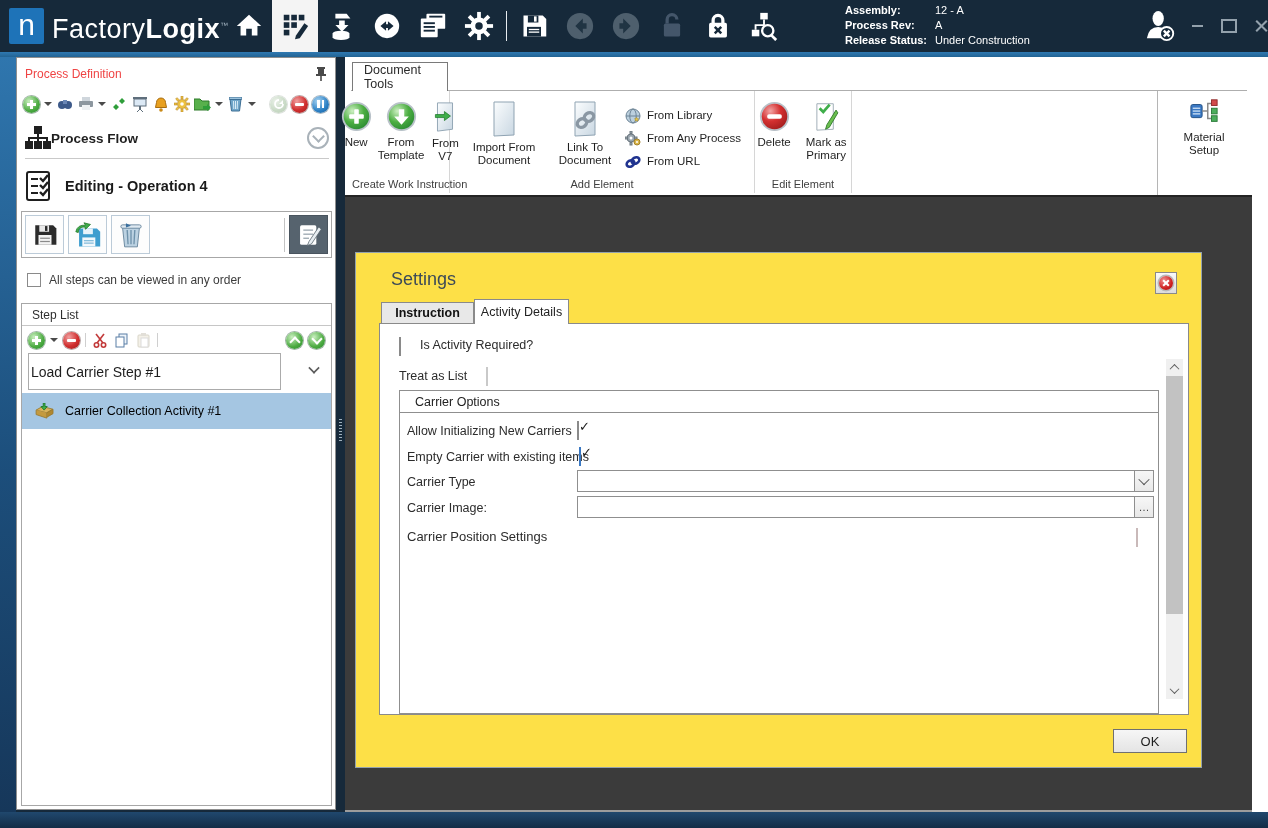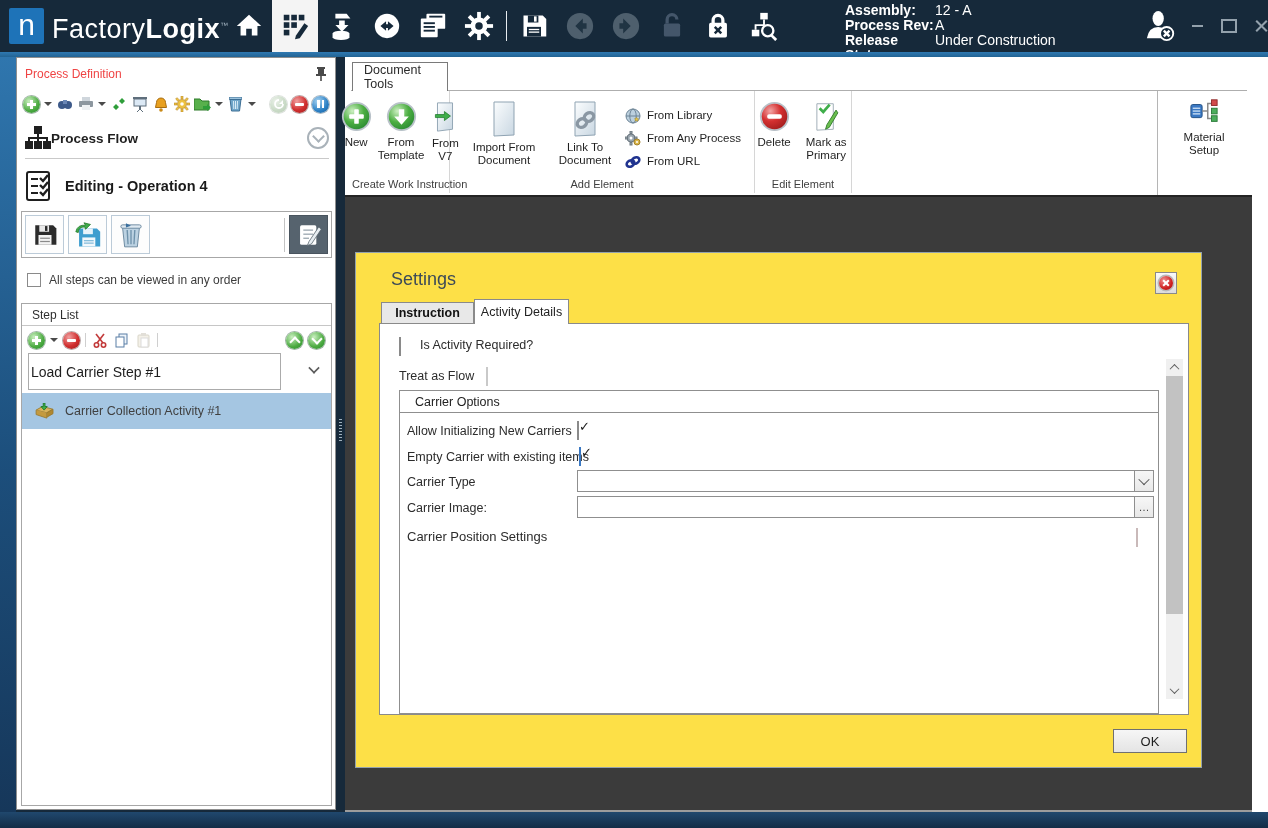--- a/index.html
+++ b/index.html
@@ -12,21 +12,21 @@
   .accent-line { left:0; top:52px; width:1268px; height:5px; background:linear-gradient(180deg,#2f79b2,#226393); }
   .logo-sq { left:9px; top:8px; width:35px; height:36px; background:#1e73b8; border-radius:2px; color:#fff; font-size:30px; text-align:center; line-height:34px; }
   .brand { left:52px; top:8px; height:36px; line-height:36px; color:#fff; font-size:27px; letter-spacing:.5px; }
   .brand .w300 { font-weight:300; }
   .brand .w700 { font-weight:700; }
   .brand sup { font-size:8px; color:#9fb0bd; }
   .tb-icons { left:226px; top:0; height:52px; display:flex; align-items:center; }
   .tb-it { width:46px; height:52px; display:flex; align-items:center; justify-content:center; }
   .tb-it.active { background:#f4f4f4; }
   .tb-sep { width:1px; height:30px; background:#e7ecf0; margin:0 4px; }
-  .info-block { left:845px; top:3px; color:#fff; font-size:14px; line-height:15px; }
+  .info-block { left:845px; top:3px; color:#fff; font-size:11px; line-height:15px; }
   .info-row { display:flex; }
   .info-row b { width:90px; font-weight:700; }
   .user-area { left:1144px; top:10px; }
   .win-ctrls { left:1186px; top:0; height:52px; display:flex; align-items:center; gap:10px; }
   .wc { width:22px; height:22px; display:flex; align-items:center; justify-content:center; position:relative; }
   .wc-min::after { content:""; width:11px; height:2px; background:#93a1ac; }
   .wc-max::after { content:""; width:12px; height:10px; border:2px solid #93a1ac; }
   .wc-close::before,.wc-close::after { content:""; position:absolute; width:15px; height:2px; background:#93a1ac; top:10px; left:4px; }
   .wc-close::before { transform:rotate(45deg); } .wc-close::after { transform:rotate(-45deg); }
 
@@ -78,21 +78,21 @@
   .order-label { font-size:12px; color:#3c3c3c; }
 
   .steplist { left:4px; top:245px; width:311px; height:503px; border:1px solid #a7a7a7; background:#fff; }
   .sl-head { left:0; top:0; width:100%; height:22px; border-bottom:1px solid #c6c6c6; font-size:12px; color:#2e2e2e; line-height:22px; padding-left:10px; }
   .sl-toolbar { left:6px; top:26px; width:297px; height:20px; display:flex; align-items:center; gap:5px; }
   .sl-vsep { width:1px; height:14px; background:#cfcfcf; }
   .combo { left:6px; top:49px; width:253px; height:37px; border:1px solid #ababab; background:#fff; display:flex; align-items:center; padding-left:2px; font-size:14px; color:#1e1e1e; }
   .combo-chev { left:286px; top:58px; width:12px; height:12px; position:absolute; }
   .combo-chev::after { content:""; position:absolute; left:1px; top:1px; width:8px; height:8px; border-left:2px solid #5c5c5c; border-bottom:2px solid #5c5c5c; transform:rotate(-45deg) scale(.8); }
   .sel-item { left:0; top:89px; width:309px; height:36px; background:#a5c6e2; display:flex; align-items:center; gap:10px; padding-left:13px; }
-  .sel-label { font-size:12.5px; color:#404040; }
+  .sel-label { font-size:12.5px; color:#000000; }
 
   
   .main { left:345px; top:57px; width:1007px; height:755px; background:#fff; }
   .ribbon { left:0; top:0; width:907px; height:140px; background:#fff; border-bottom:2px solid #242424; }
   .rb-line { left:6px; top:33px; width:896px; height:1px; background:#aeaeae; }
   .rb-tab { left:7px; top:5px; width:96px; height:29px; background:#fff; border:1px solid #7a7a7a; border-bottom:none; z-index:3; font-size:12.5px; color:#2b2b2b; display:flex; align-items:center; padding-left:11px; }
   .grp { top:34px; height:102px; border-right:1px solid #d6d6d6; display:flex; align-items:flex-start; padding-top:10px; justify-content:center; }
   .grp-cap { position:absolute; bottom:3px; left:0; right:0; text-align:center; font-size:11px; color:#3f3f3f; white-space:nowrap; }
   .rbtn { display:flex; flex-direction:column; align-items:center; gap:4px; }
   .rbtn-label { font-size:11.5px; line-height:13px; color:#1f1f1f; text-align:center; }
@@ -754,21 +754,21 @@
     <div class="abs dlg-close">
         <span class="rx"></span>
       </div>
     <div class="abs dtab-i">Instruction</div>
     <div class="abs dtab-a">Activity Details</div>
 
     <div class="abs dlg-body">
       <span class="abs cb" style="left:19px; top:14px;"></span>
       <span class="abs fr-label" style="left:40px; top:14px;">Is Activity Required?</span>
 
-      <span class="abs fr-label" style="left:19px; top:45px;">Treat as Flow</span>
+      <span class="abs fr-label" style="left:19px; top:45px;">Treat as List</span>
       <span class="abs cb disabled" style="left:104px; top:44px;"></span>
 
       <div class="abs groupbox">
         <div class="abs gb-head">Carrier Options</div>
 
         <span class="abs fr-label" style="left:7px; top:33px;">Allow Initializing New Carriers</span>
         <span class="abs cb checked" style="left:177px; top:31px; width:16px; height:16px;"></span>
 
         <span class="abs fr-label" style="left:7px; top:59px;">Empty Carrier with existing items</span>
         <span class="abs cb checked blue" style="left:177px; top:57px; width:16px; height:16px;"></span>

